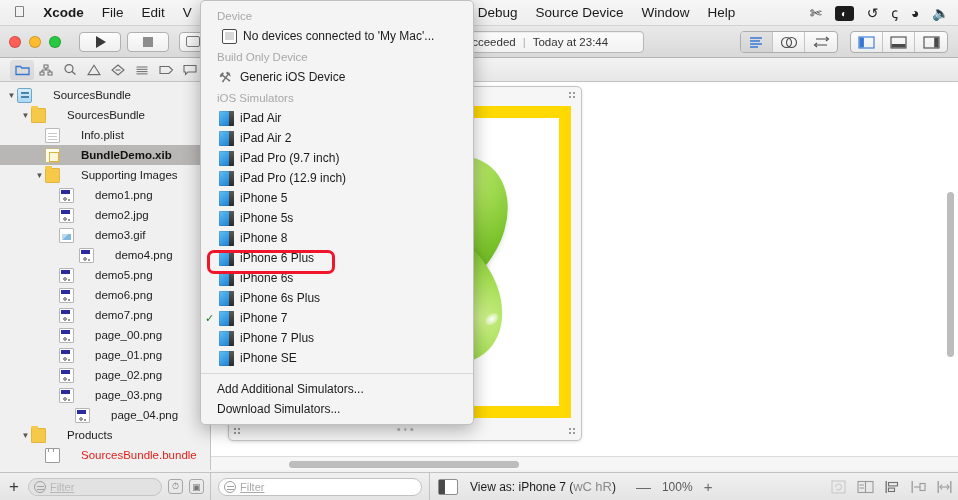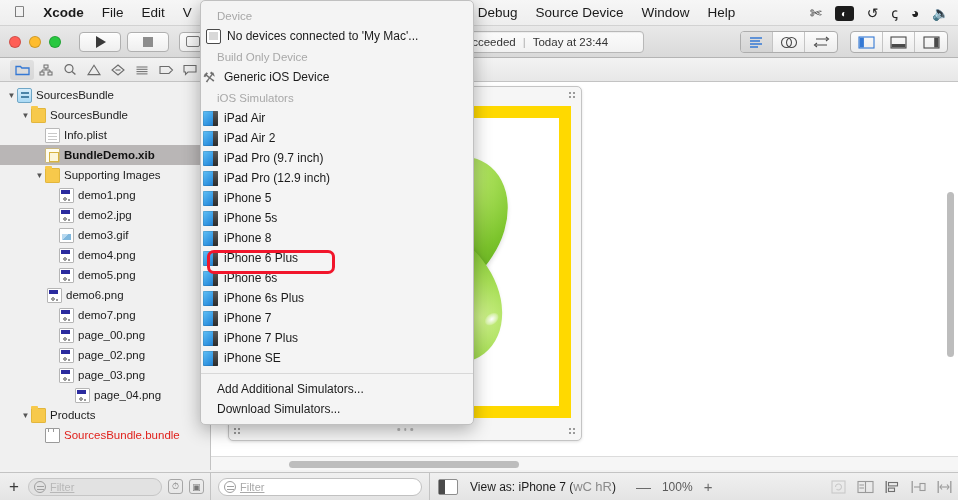--- a/index.html
+++ b/index.html
@@ -104,21 +104,21 @@
     width: 211px; background: #f0f0f0; border-right: 1px solid #c3c3c3;
     position: relative; overflow: hidden;
   }
   .file-tree { padding-top: 3px; }
   .ftrow { display: flex; align-items: center; height: 20px; font-size: 11.5px; color: #1c1c1c; white-space: nowrap; }
   .ftrow.selected { background: #b9b6b6; }
   .ftrow.selected .ftlabel { font-weight: bold; color: #111; }
   .disc { width: 11px; font-size: 8px; color: #555; flex: 0 0 11px; text-align: center; }
   .disc.empty { visibility: hidden; }
   .ficon { width: 15px; height: 15px; margin-right: 4px; flex: 0 0 15px; position: relative; }
-  .ftlabel { overflow: hidden; text-overflow: ellipsis; }
+  .ftlabel { overflow: hidden; text-overflow: ellipsis; margin-left: 17px; }
   .ftlabel.red { color: #e0211c; }
 
   
   .ic-folder { background: #f7c94b; border-radius: 2px; box-shadow: inset 0 0 0 .5px #cfa42c; }
   .ic-folder::before { content:''; position:absolute; top:-2px; left:0; width:7px;height:3px;background:#f7c94b;border-radius:1px 1px 0 0;}
   .ic-doc { background: #fff; border: 1px solid #b9b9b9; border-radius: 1px; }
   .ic-doc::after { content:''; position:absolute; left:2px; top:4px; width:9px; height:1px;
                    box-shadow: 0 0 0 0 #c0c0c0, 0 3px 0 #c9c9c9, 0 6px 0 #c9c9c9; background:#c9c9c9; }
   .ic-xib { background: #fffdf0; border: 1px solid #c9b77f; border-radius: 1px; }
   .ic-xib::after { content:''; position:absolute; left:3px; top:3px; width:8px;height:8px;border:1px solid #d8b441; background:#fdf6d8;}
@@ -216,21 +216,21 @@
   .ib-tools { position: absolute; right: 6px; display: flex; gap: 11px; align-items: center; }
 
   
   .popup {
     position: absolute; left: 200px; top: 0px; width: 274px;
     background: #f4f4f4; border: 1px solid #c0c0c0; border-radius: 5px;
     box-shadow: 0 5px 18px rgba(0,0,0,.30);
     z-index: 40; padding: 4px 0 5px 0; overflow: hidden;
   }
   .pop-header { font-size: 11.5px; color: #a8a8a8; padding: 5px 0 4px 16px; }
-  .pop-item { display: flex; align-items: center; height: 20px; font-size: 12px; color: #1b1b1b; white-space: nowrap; }
+  .pop-item { display: flex; align-items: center; height: 20px; padding-left: 16px; font-size: 12px; color: #1b1b1b; white-space: nowrap; }
   .pop-item .check { width: 14px; flex: 0 0 14px; color: #1b7a1b; font-size: 11px; margin-left: -12px; }
   .pop-item .check.hidden { visibility: hidden; }
   .pop-icon { width: 15px; height: 15px; margin-right: 6px; flex: 0 0 15px; position: relative; }
   .pi-sim { background: linear-gradient(135deg,#63c1f5 0%, #2f93e0 60%, #1f6fba 100%);
             border-radius: 1px; box-shadow: inset 0 0 0 .5px rgba(0,0,0,.2); }
   .pi-sim::after { content:''; position:absolute; right:0; top:0; width:5px; height:15px;
                    background: linear-gradient(#5a5a5a,#2a2a2a); border-radius: 0 1px 1px 0; }
   .pi-phone { width:10px;height:15px;margin-left:3px; background:#fff; border:1.5px solid #4a4a4a; border-radius:2px;}
   .pi-phone::after{content:'';position:absolute;left:2px;top:2px;right:2px;bottom:3px;background:#d8d8d8;}
   .pi-hammer { color: #6f6f6f; font-size: 14px; line-height: 15px; display:block; transform: rotate(-8deg); }
@@ -446,44 +446,49 @@
             <div class="ftrow" style="padding-left: 48px;">
               <span class="disc empty">▼</span>
               <span class="ficon ic-img"></span>
               <span class="ftlabel">demo2.jpg</span>
             </div>
             <div class="ftrow" style="padding-left: 48px;">
               <span class="disc empty">▼</span>
               <span class="ficon ic-gif"></span>
               <span class="ftlabel">demo3.gif</span>
             </div>
-            <div class="ftrow" style="padding-left: 48px;">
+            <div class="ftrow" style="padding-left: 68px;">
               <span class="disc empty">▼</span>
               <span class="ficon ic-img"></span>
               <span class="ftlabel">demo4.png</span>
             </div>
             <div class="ftrow" style="padding-left: 48px;">
               <span class="disc empty">▼</span>
               <span class="ficon ic-img"></span>
               <span class="ftlabel">demo5.png</span>
             </div>
-            <div class="ftrow" style="padding-left: 36px;">
+            <div class="ftrow" style="padding-left: 48px;">
               <span class="disc empty">▼</span>
               <span class="ficon ic-img"></span>
               <span class="ftlabel">demo6.png</span>
             </div>
             <div class="ftrow" style="padding-left: 48px;">
               <span class="disc empty">▼</span>
               <span class="ficon ic-img"></span>
               <span class="ftlabel">demo7.png</span>
             </div>
             <div class="ftrow" style="padding-left: 48px;">
               <span class="disc empty">▼</span>
               <span class="ficon ic-img"></span>
               <span class="ftlabel">page_00.png</span>
+            </div>
+            <div class="ftrow" style="padding-left: 48px;">
+              <span class="disc empty">▼</span>
+              <span class="ficon ic-img"></span>
+              <span class="ftlabel">page_01.png</span>
             </div>
             <div class="ftrow" style="padding-left: 48px;">
               <span class="disc empty">▼</span>
               <span class="ficon ic-img"></span>
               <span class="ftlabel">page_02.png</span>
             </div>
             <div class="ftrow" style="padding-left: 48px;">
               <span class="disc empty">▼</span>
               <span class="ficon ic-img"></span>
               <span class="ftlabel">page_03.png</span>

